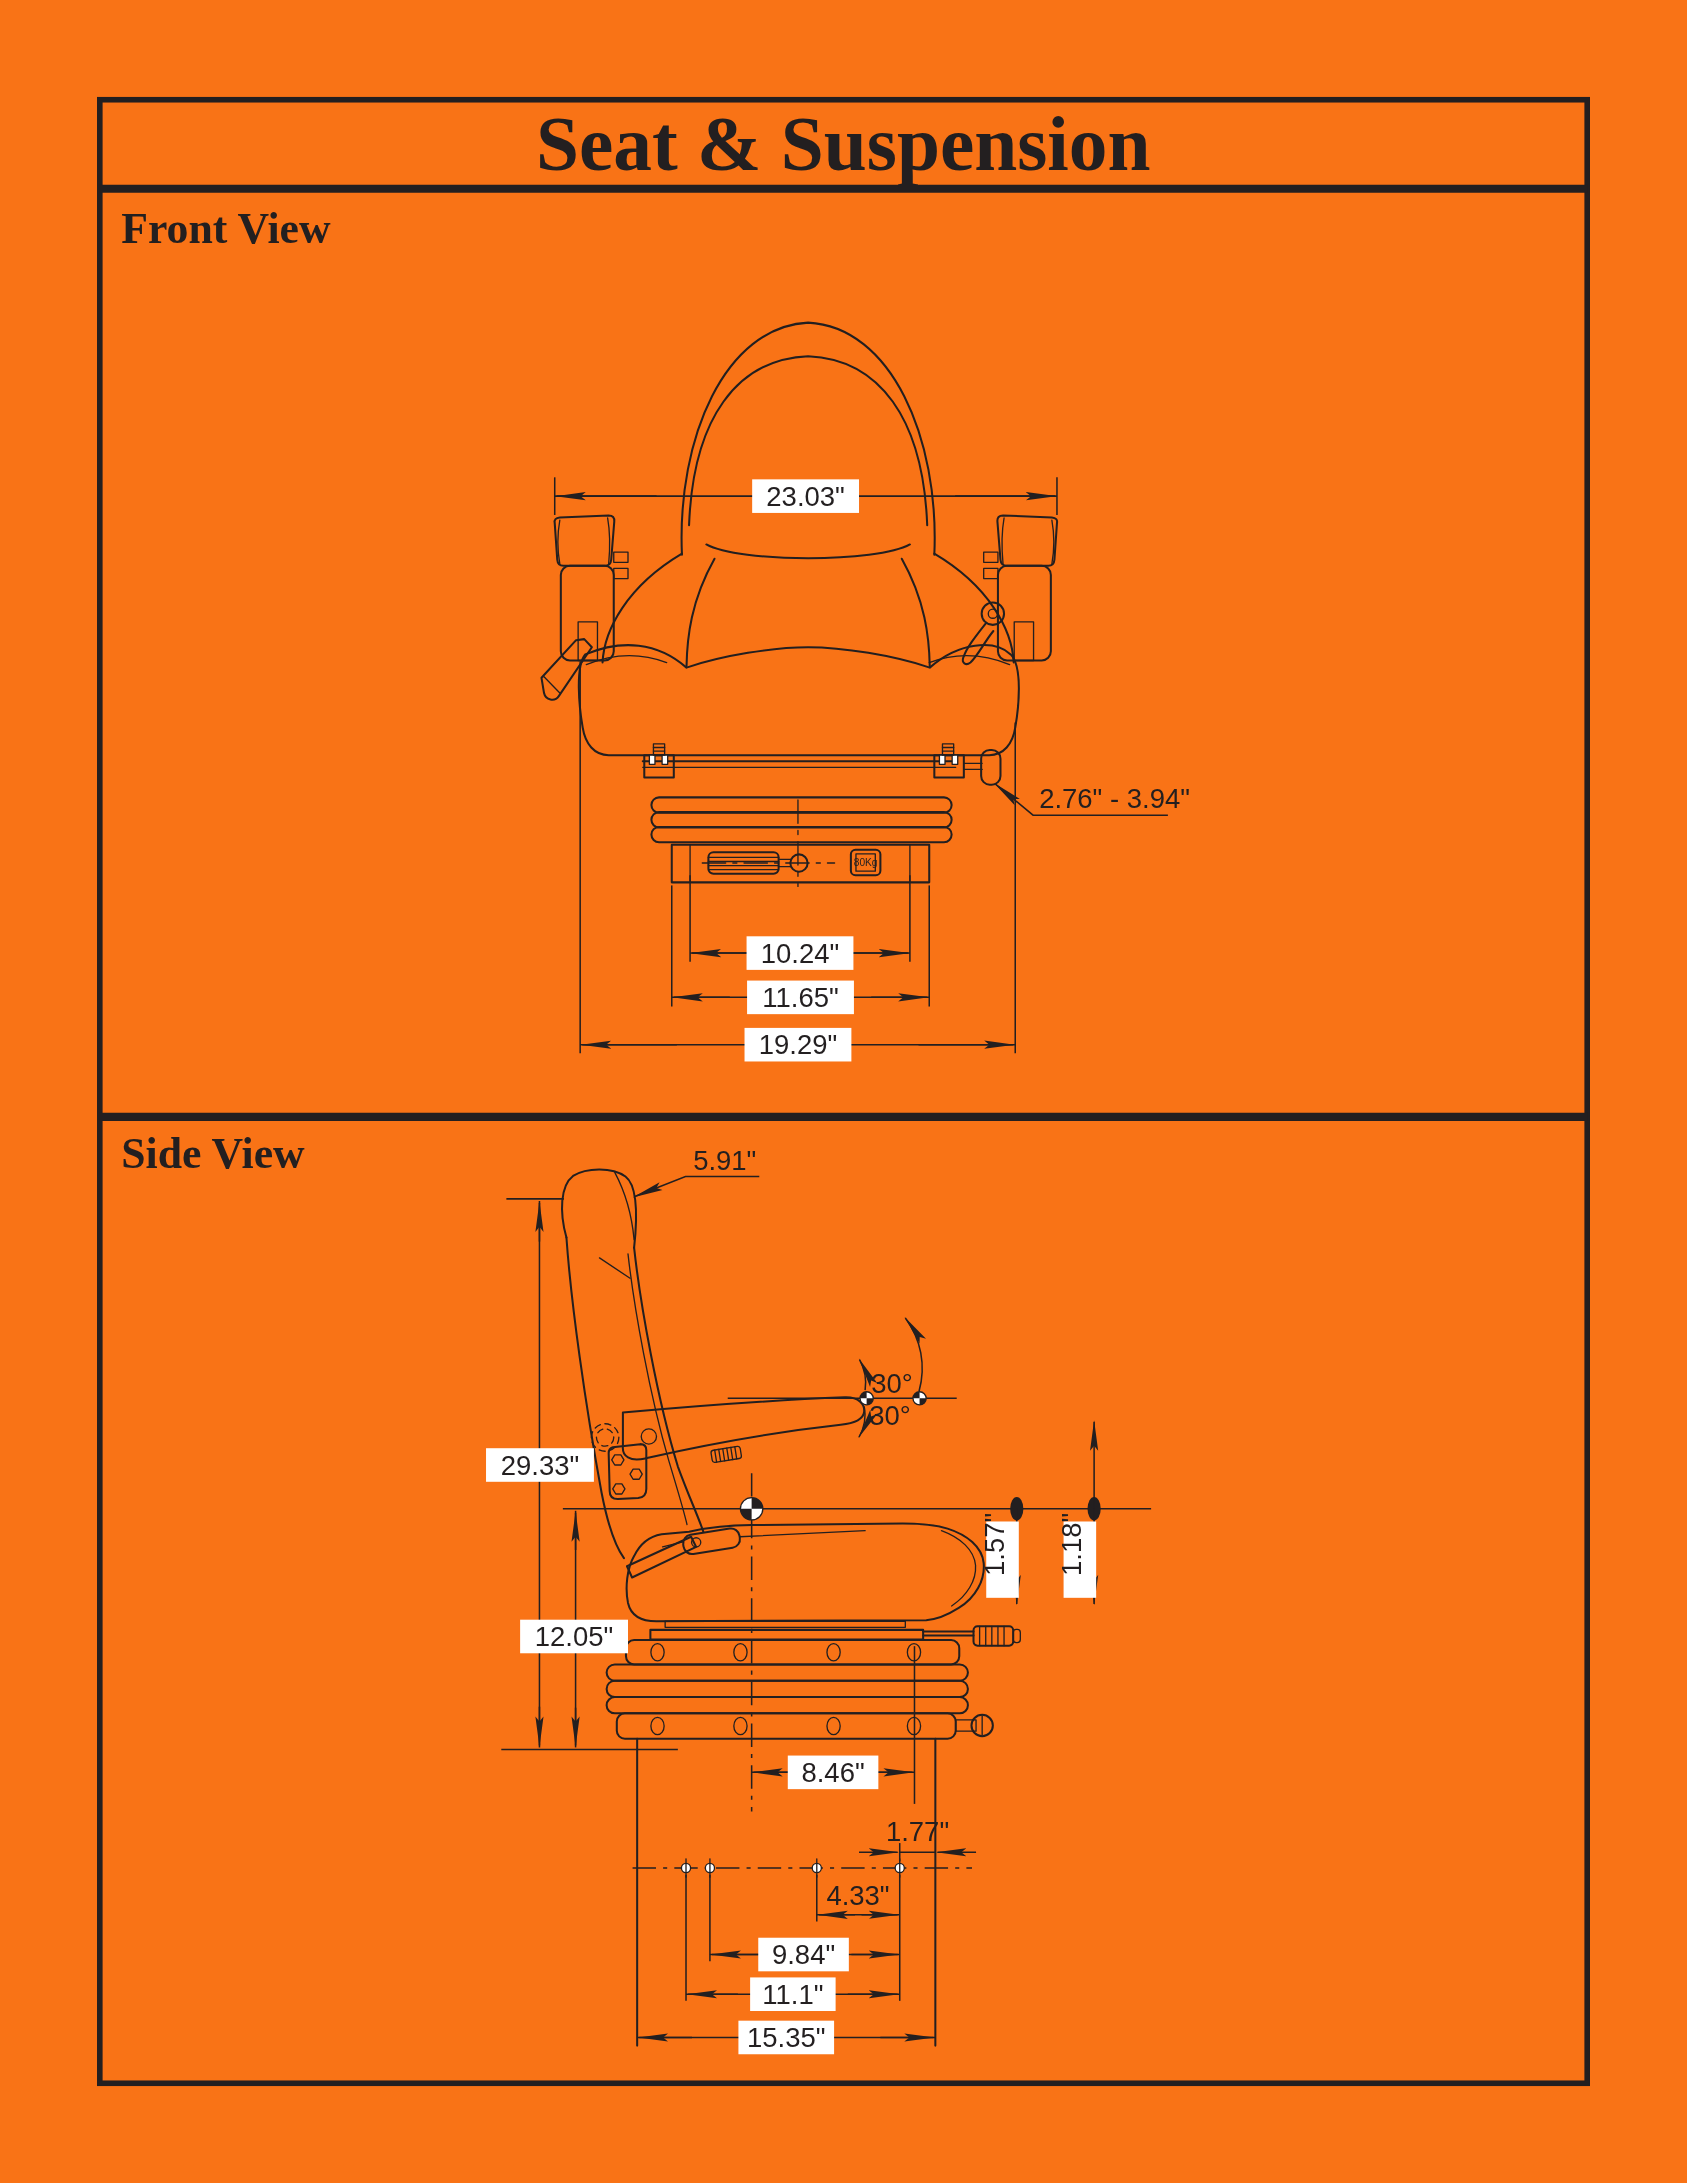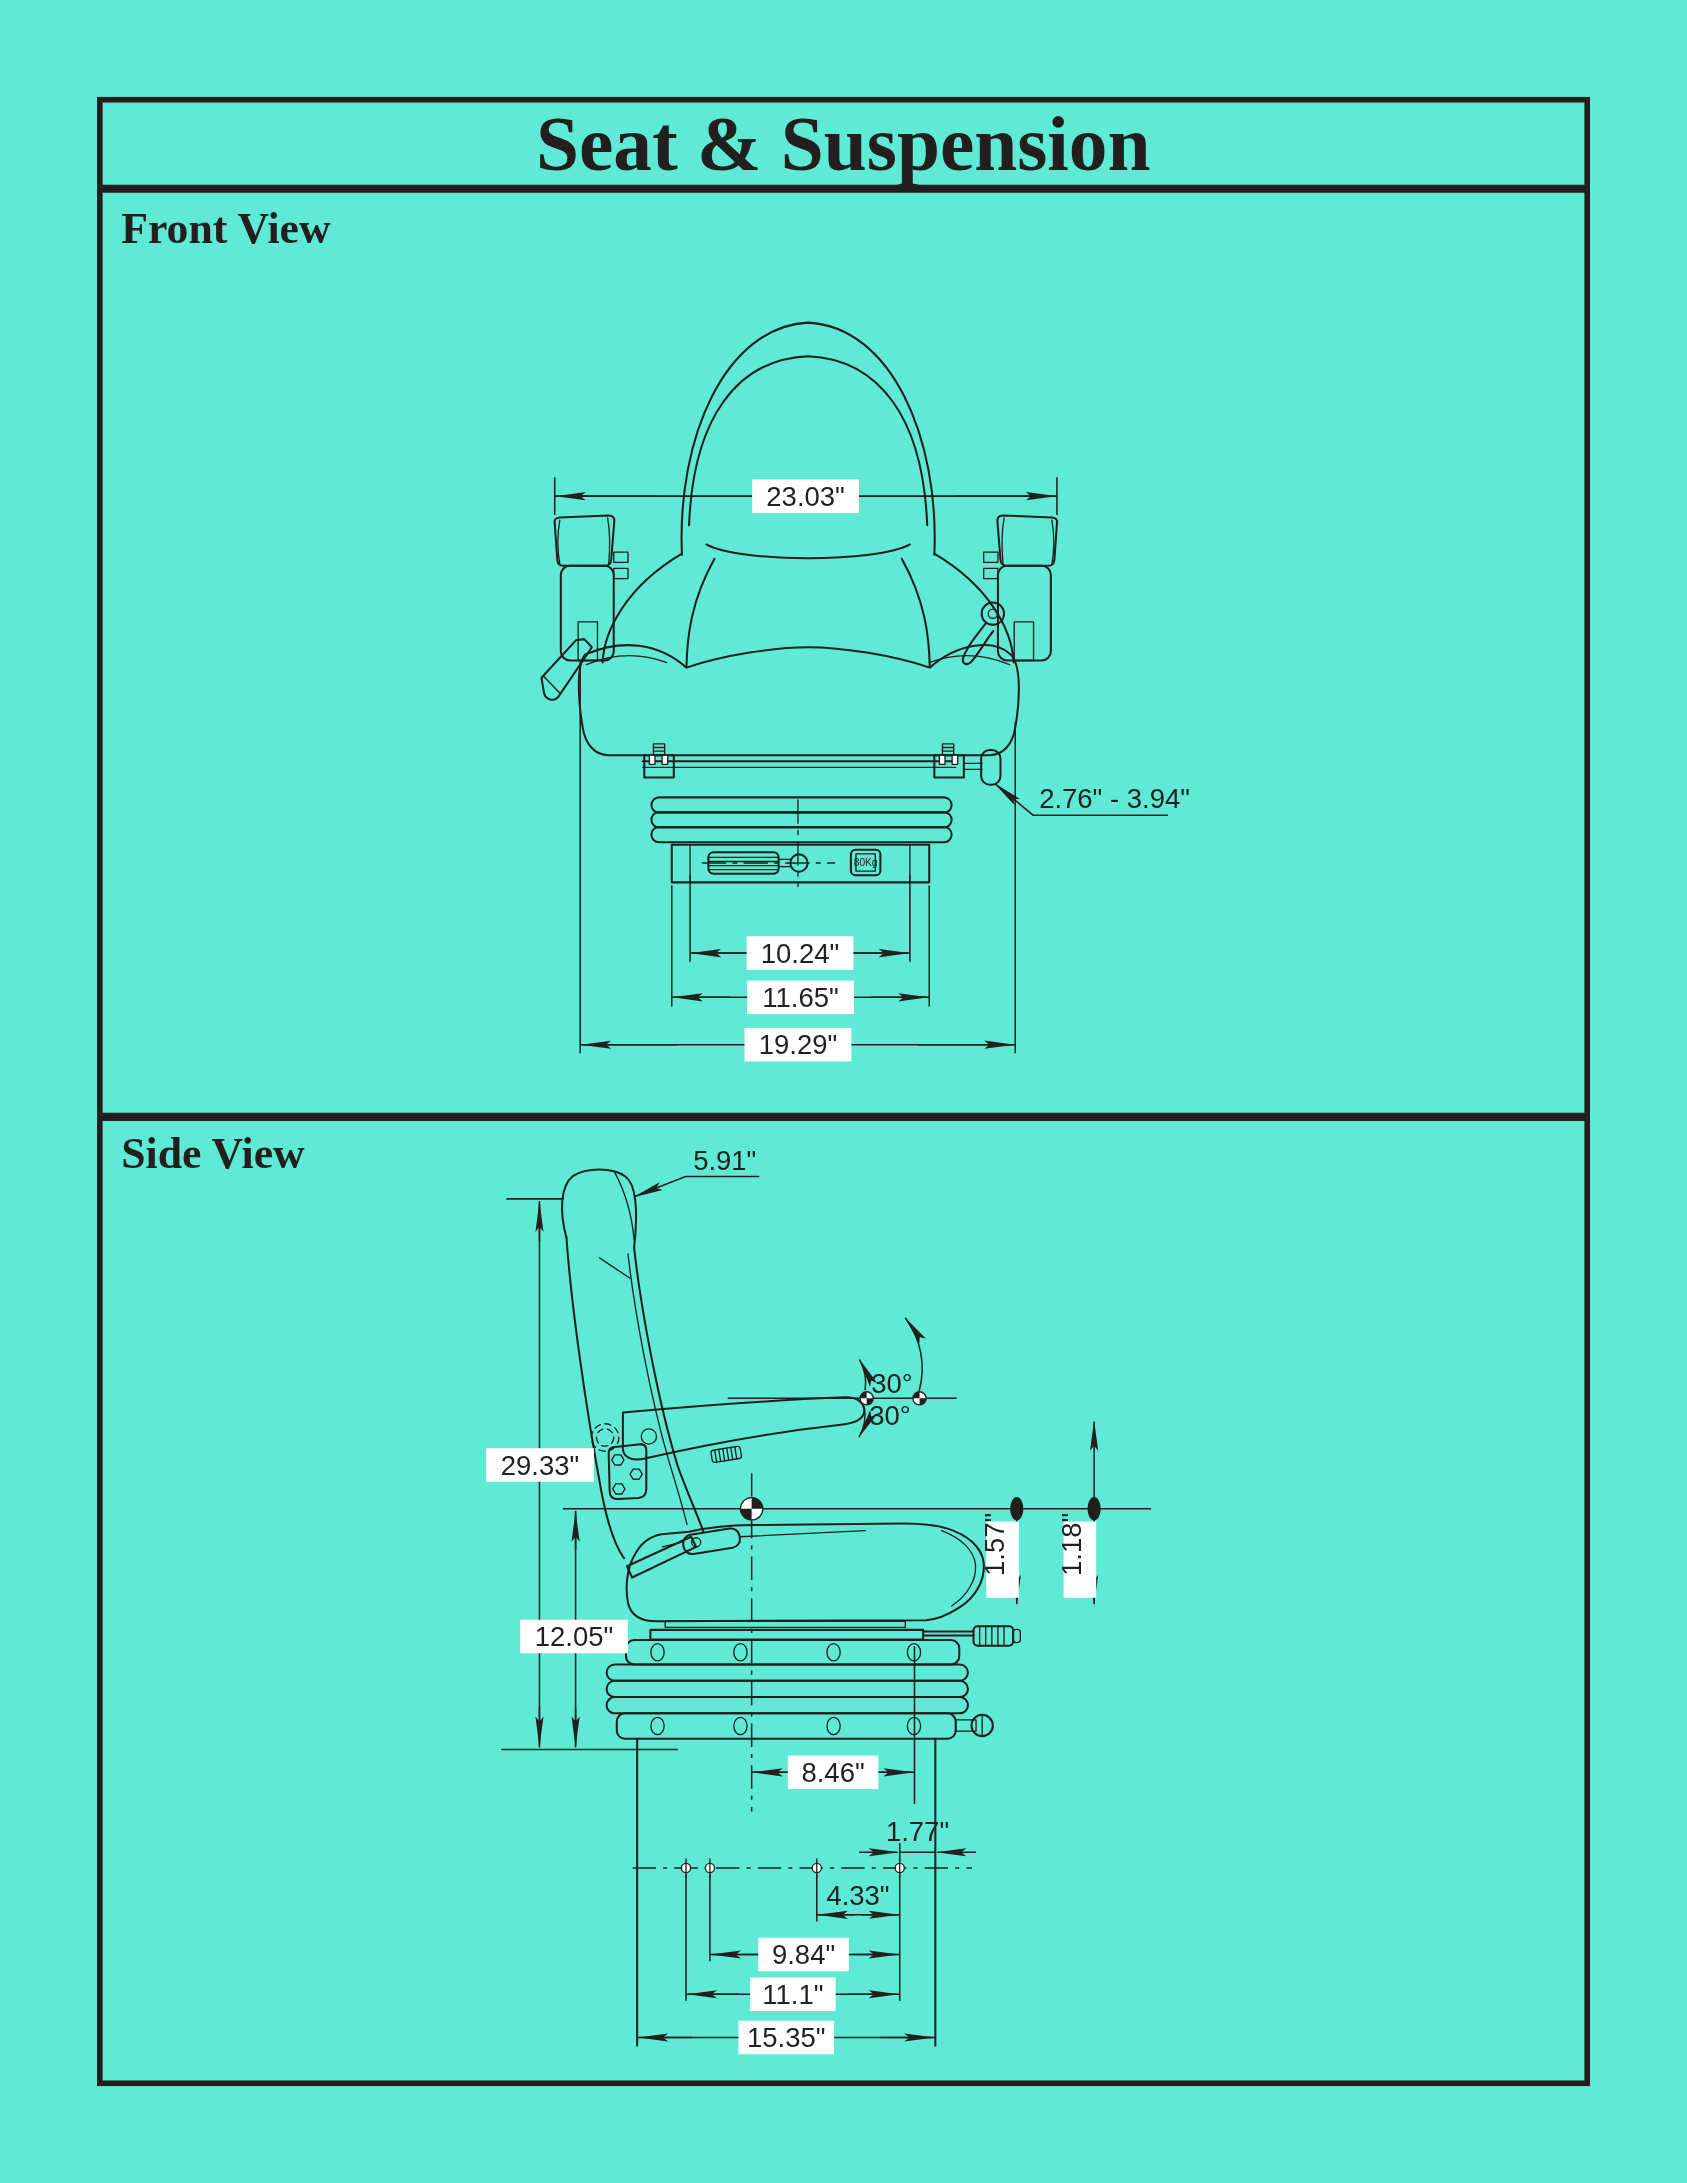--- a/index.html
+++ b/index.html
@@ -1,16 +1,16 @@
 <!DOCTYPE html>
 <html style="font-size:8.1px"><head>
 <meta charset="utf-8">
 <style>
   html,body{margin:0;padding:0;background:#ffffff;}
-  #page{position:relative;width:1687px;height:2183px;background:#5eead4;overflow:hidden;}
+  #page{position:relative;width:1687px;height:2183px;background:#f97316;overflow:hidden;}
   svg{display:block;}
   .draw{fill:none;stroke:#231f20;stroke-width:4;stroke-linecap:round;stroke-linejoin:round;}
   .thin{fill:none;stroke:#231f20;stroke-width:2.6;stroke-linecap:round;stroke-linejoin:round;}
   .dim{fill:none;stroke:#231f20;stroke-width:3;}
   .dashdot{stroke-dasharray:46 14 8 14;}
   .dashed{stroke-dasharray:12 9;}
   .ink{fill:#231f20;stroke:none;}
   .paper{fill:#ffffff;stroke:none;}
   text{font-family:"Liberation Sans","DejaVu Sans",sans-serif;fill:#231f20;}
   .dim-t{font-size:54px;text-anchor:middle;}

